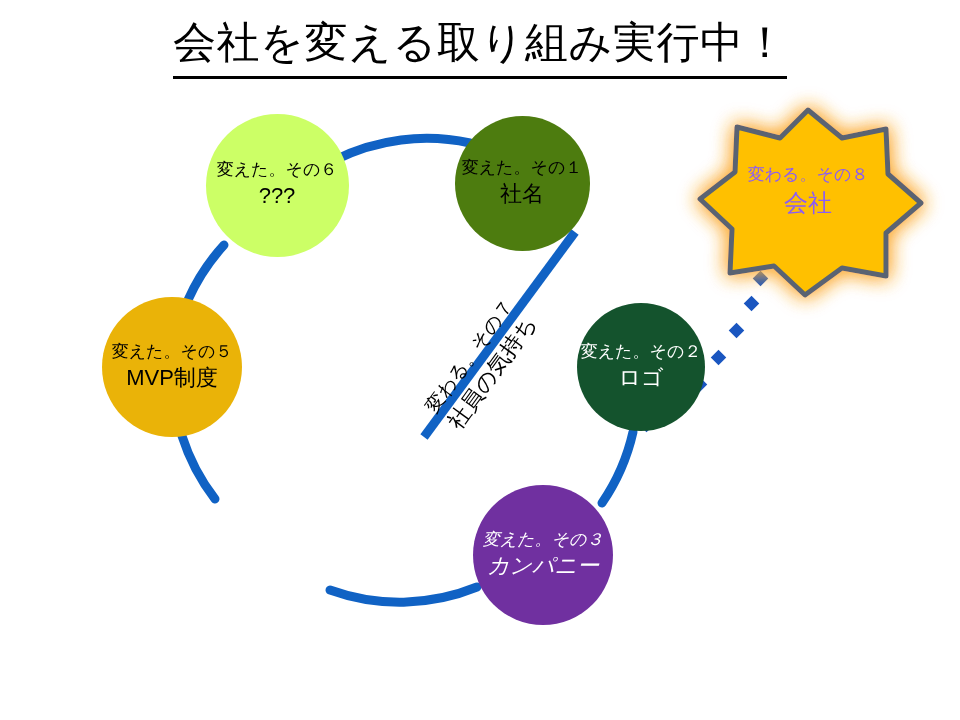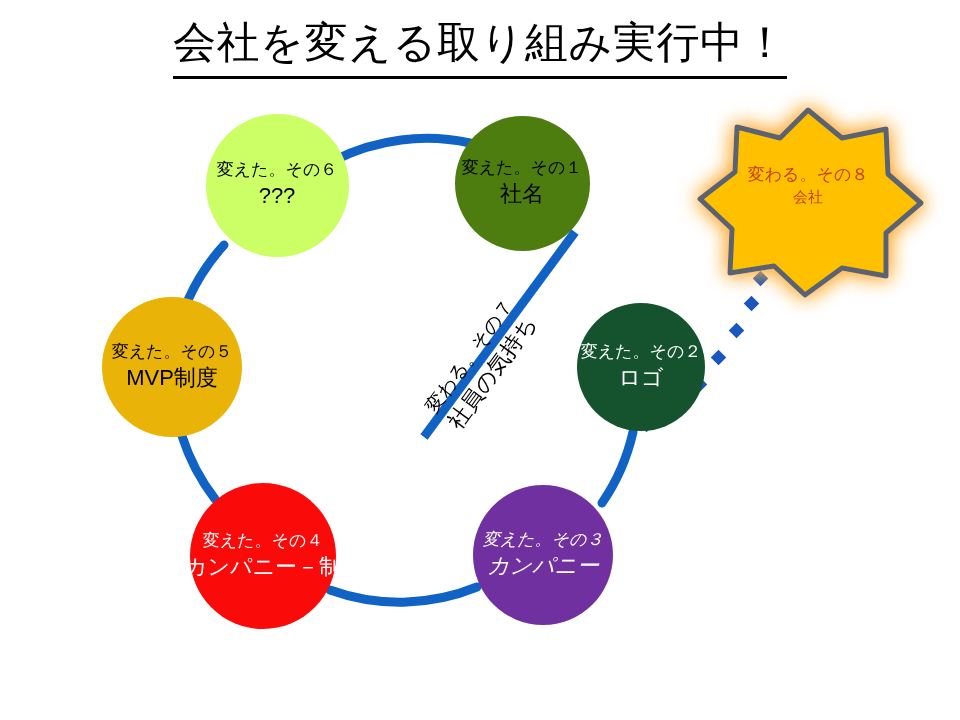--- a/index.html
+++ b/index.html
@@ -123,21 +123,21 @@
     text-align: center;
     color: #000000;
     pointer-events: none;
   }
   #star-text .s-top {
     font-size: 17px;
     line-height: 1.35;
     white-space: nowrap;
   }
   #star-text .s-main {
-    font-size: 15px;
+    font-size: 24px;
     line-height: 1.3;
     white-space: nowrap;
   }
 </style>
 </head>
 <body>
 
 <div id="slide" style="background: rgb(255, 255, 255);">
 
   <div id="title-block">
@@ -177,24 +177,20 @@
   <div class="node" id="node-2" style="width: 128px; height: 128px; left: 577px; top: 303px; background: #14532d; color: rgb(255, 255, 255);">
     <div class="n-top">変えた。その２</div>
     <div class="n-main">ロゴ</div>
   </div>
 
   <div class="node" id="node-3" style="width: 140px; height: 140px; left: 473px; top: 485px; background: rgb(112, 48, 160); color: rgb(255, 255, 255); font-style: italic;">
     <div class="n-top">変えた。その３</div>
     <div class="n-main">カンパニー</div>
   </div>
 
-  <div class="node" id="node-4" style="width: 146px; height: 146px; left: 190px; top: 483px; background: rgb(251, 10, 10); color: rgb(255, 255, 255);">
-    <div class="n-top">変えた。その４</div>
-    <div class="n-main">カンパニー－制</div>
-  </div>
 
   <div class="node" id="node-5" style="width: 140px; height: 140px; left: 102px; top: 297px; background: #eab308; color: rgb(0, 0, 0);">
     <div class="n-top">変えた。その５</div>
     <div class="n-main">MVP制度</div>
   </div>
 
   <div class="node" id="node-6" style="width: 143px; height: 143px; left: 205.5px; top: 113.5px; background: rgb(204, 255, 102); color: rgb(0, 0, 0);">
     <div class="n-top">変えた。その６</div>
     <div class="n-main">???</div>
   </div>
@@ -214,19 +210,19 @@
           <feGaussianBlur in="g1" stdDeviation="4" result="g2"></feGaussianBlur>
           <feMerge>
             <feMergeNode in="g2"></feMergeNode>
             <feMergeNode in="g2"></feMergeNode>
             <feMergeNode in="SourceGraphic"></feMergeNode>
           </feMerge>
         </filter>
       </defs>
       <polygon id="star-poly" points="116,14 150,42 194,33 196,78 229,107 194,137 194,180 150,172 113,199 82,170 38,177 40,133 8,103 43,76 45,31 88,42" fill="#FFC000" stroke="#5A6472" stroke-width="5" stroke-linejoin="round" filter="url(#starGlow)"></polygon>
     </svg>
-    <div id="star-text" style="color: #c2410c;">
+    <div id="star-text" style="color: #8b5cf6;">
       <div class="s-top">変わる。その８</div>
       <div class="s-main">会社</div>
     </div>
   </div>
 
 </div>
 
 </body></html>

